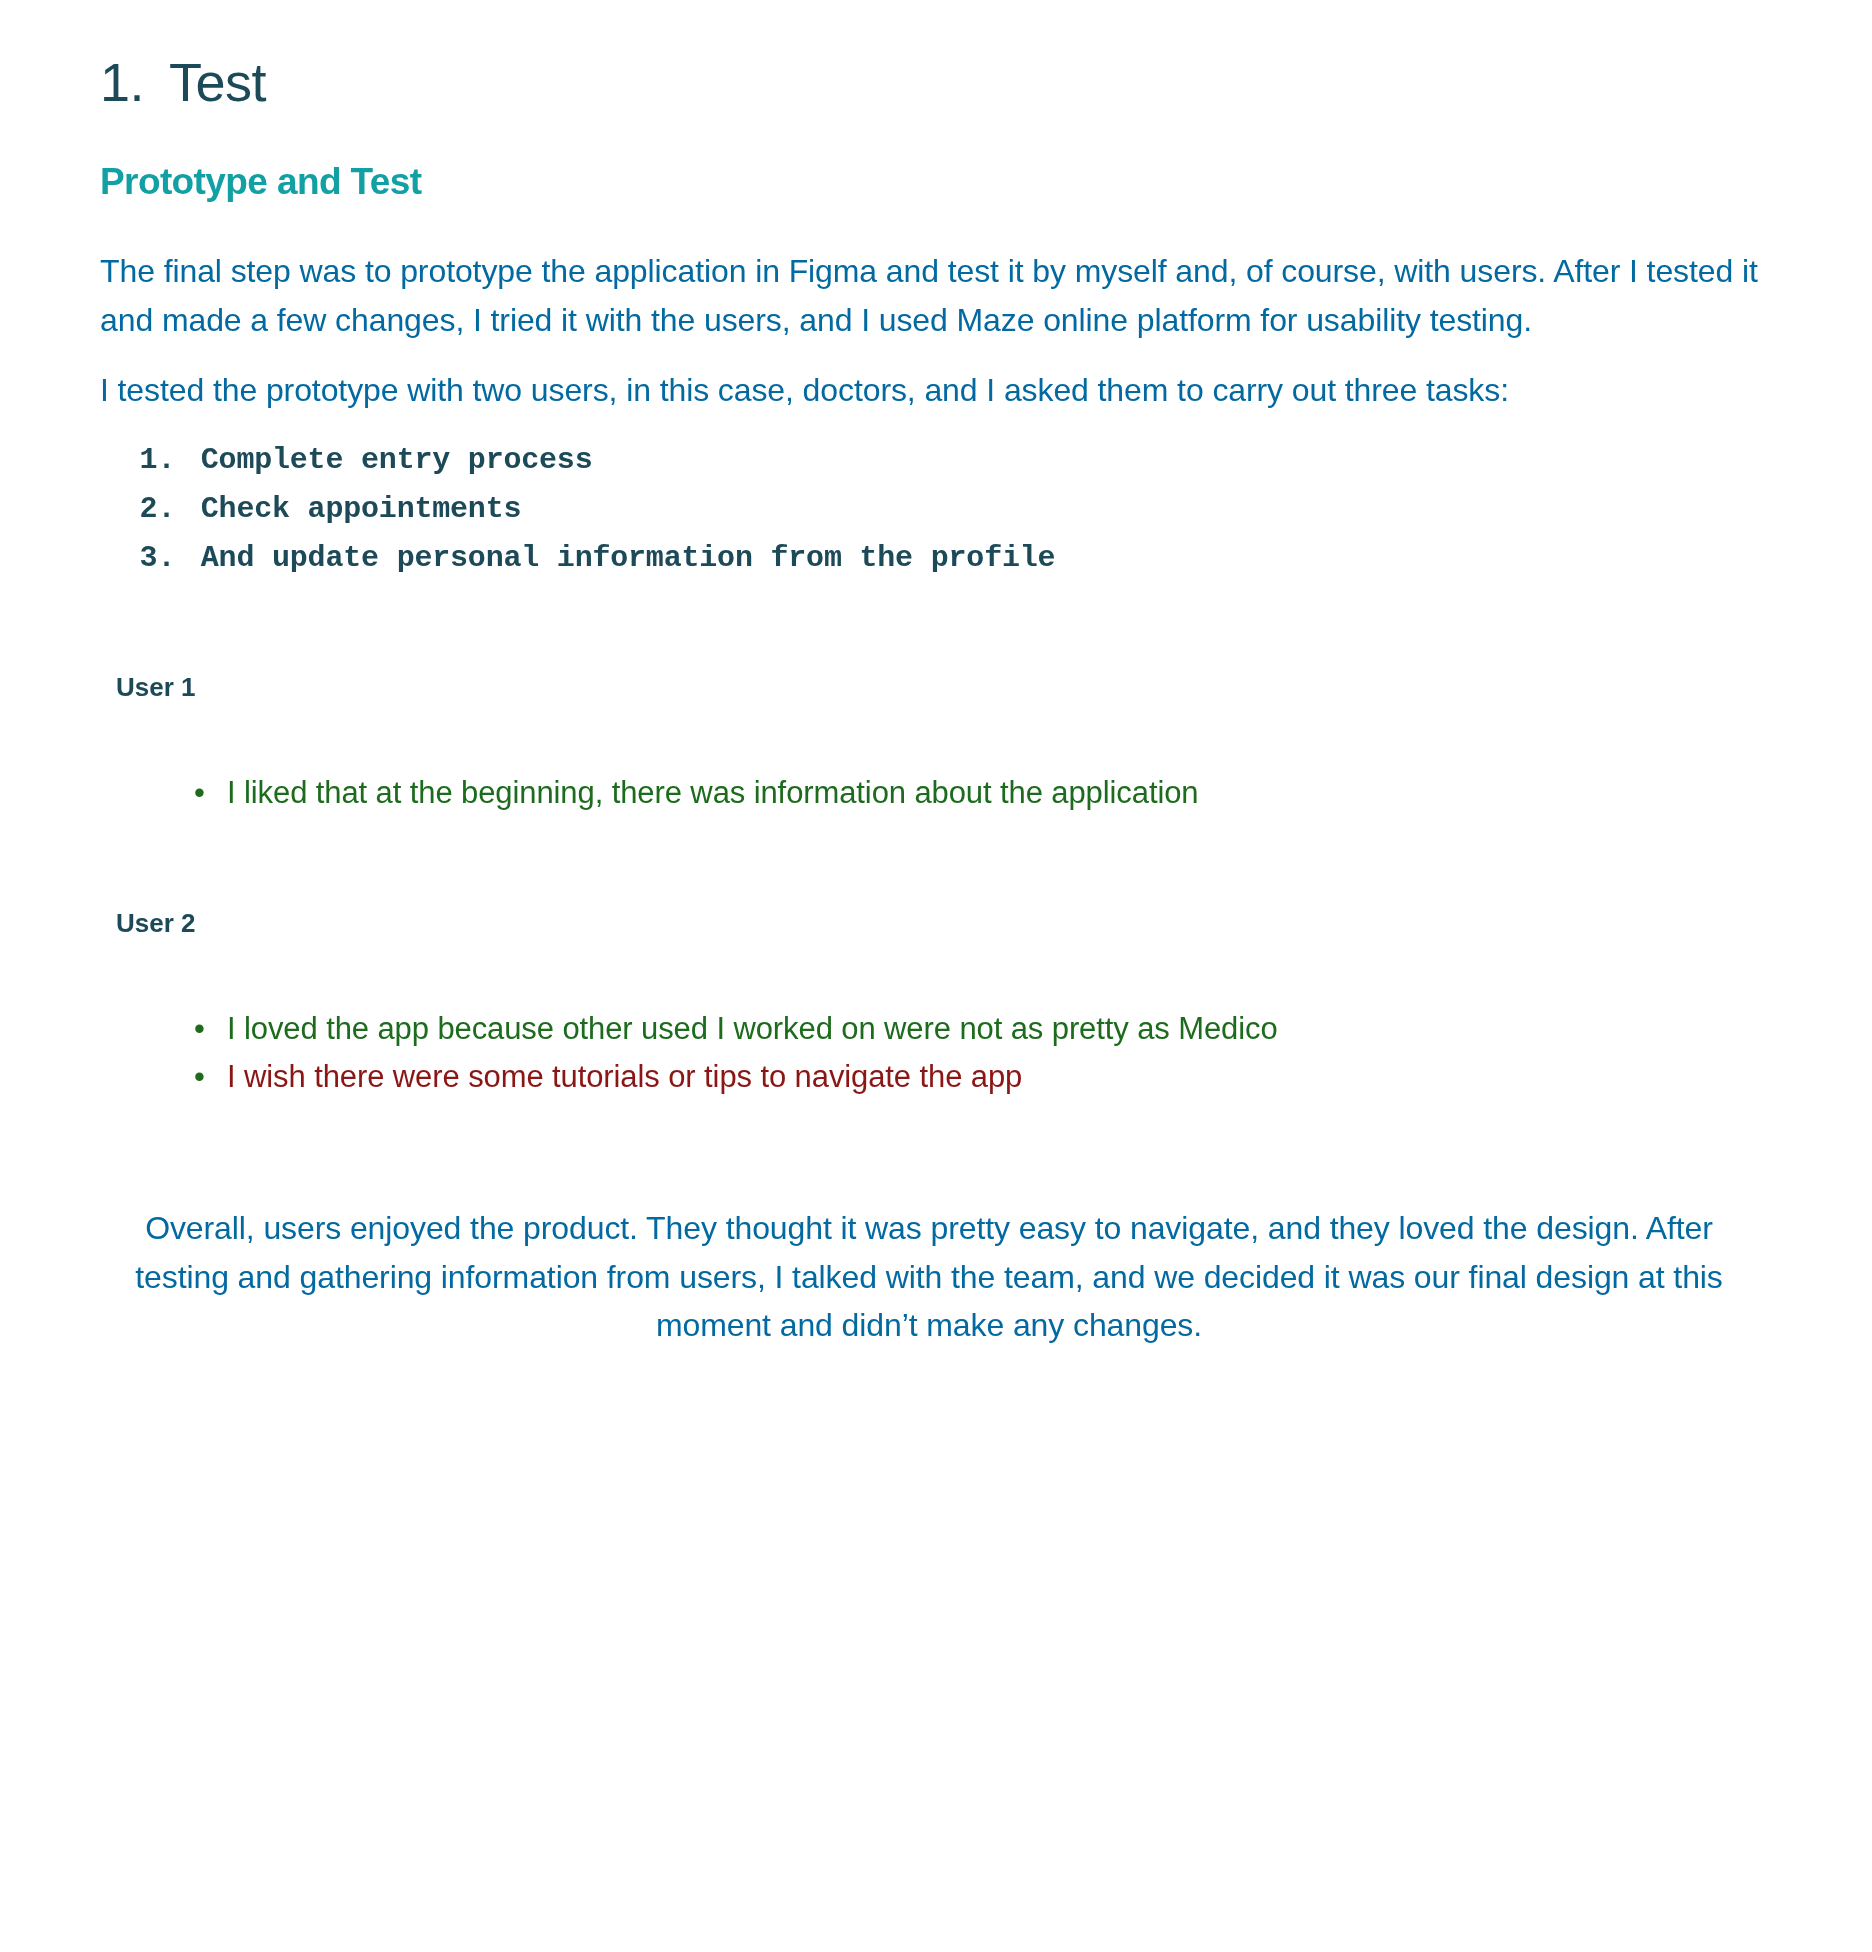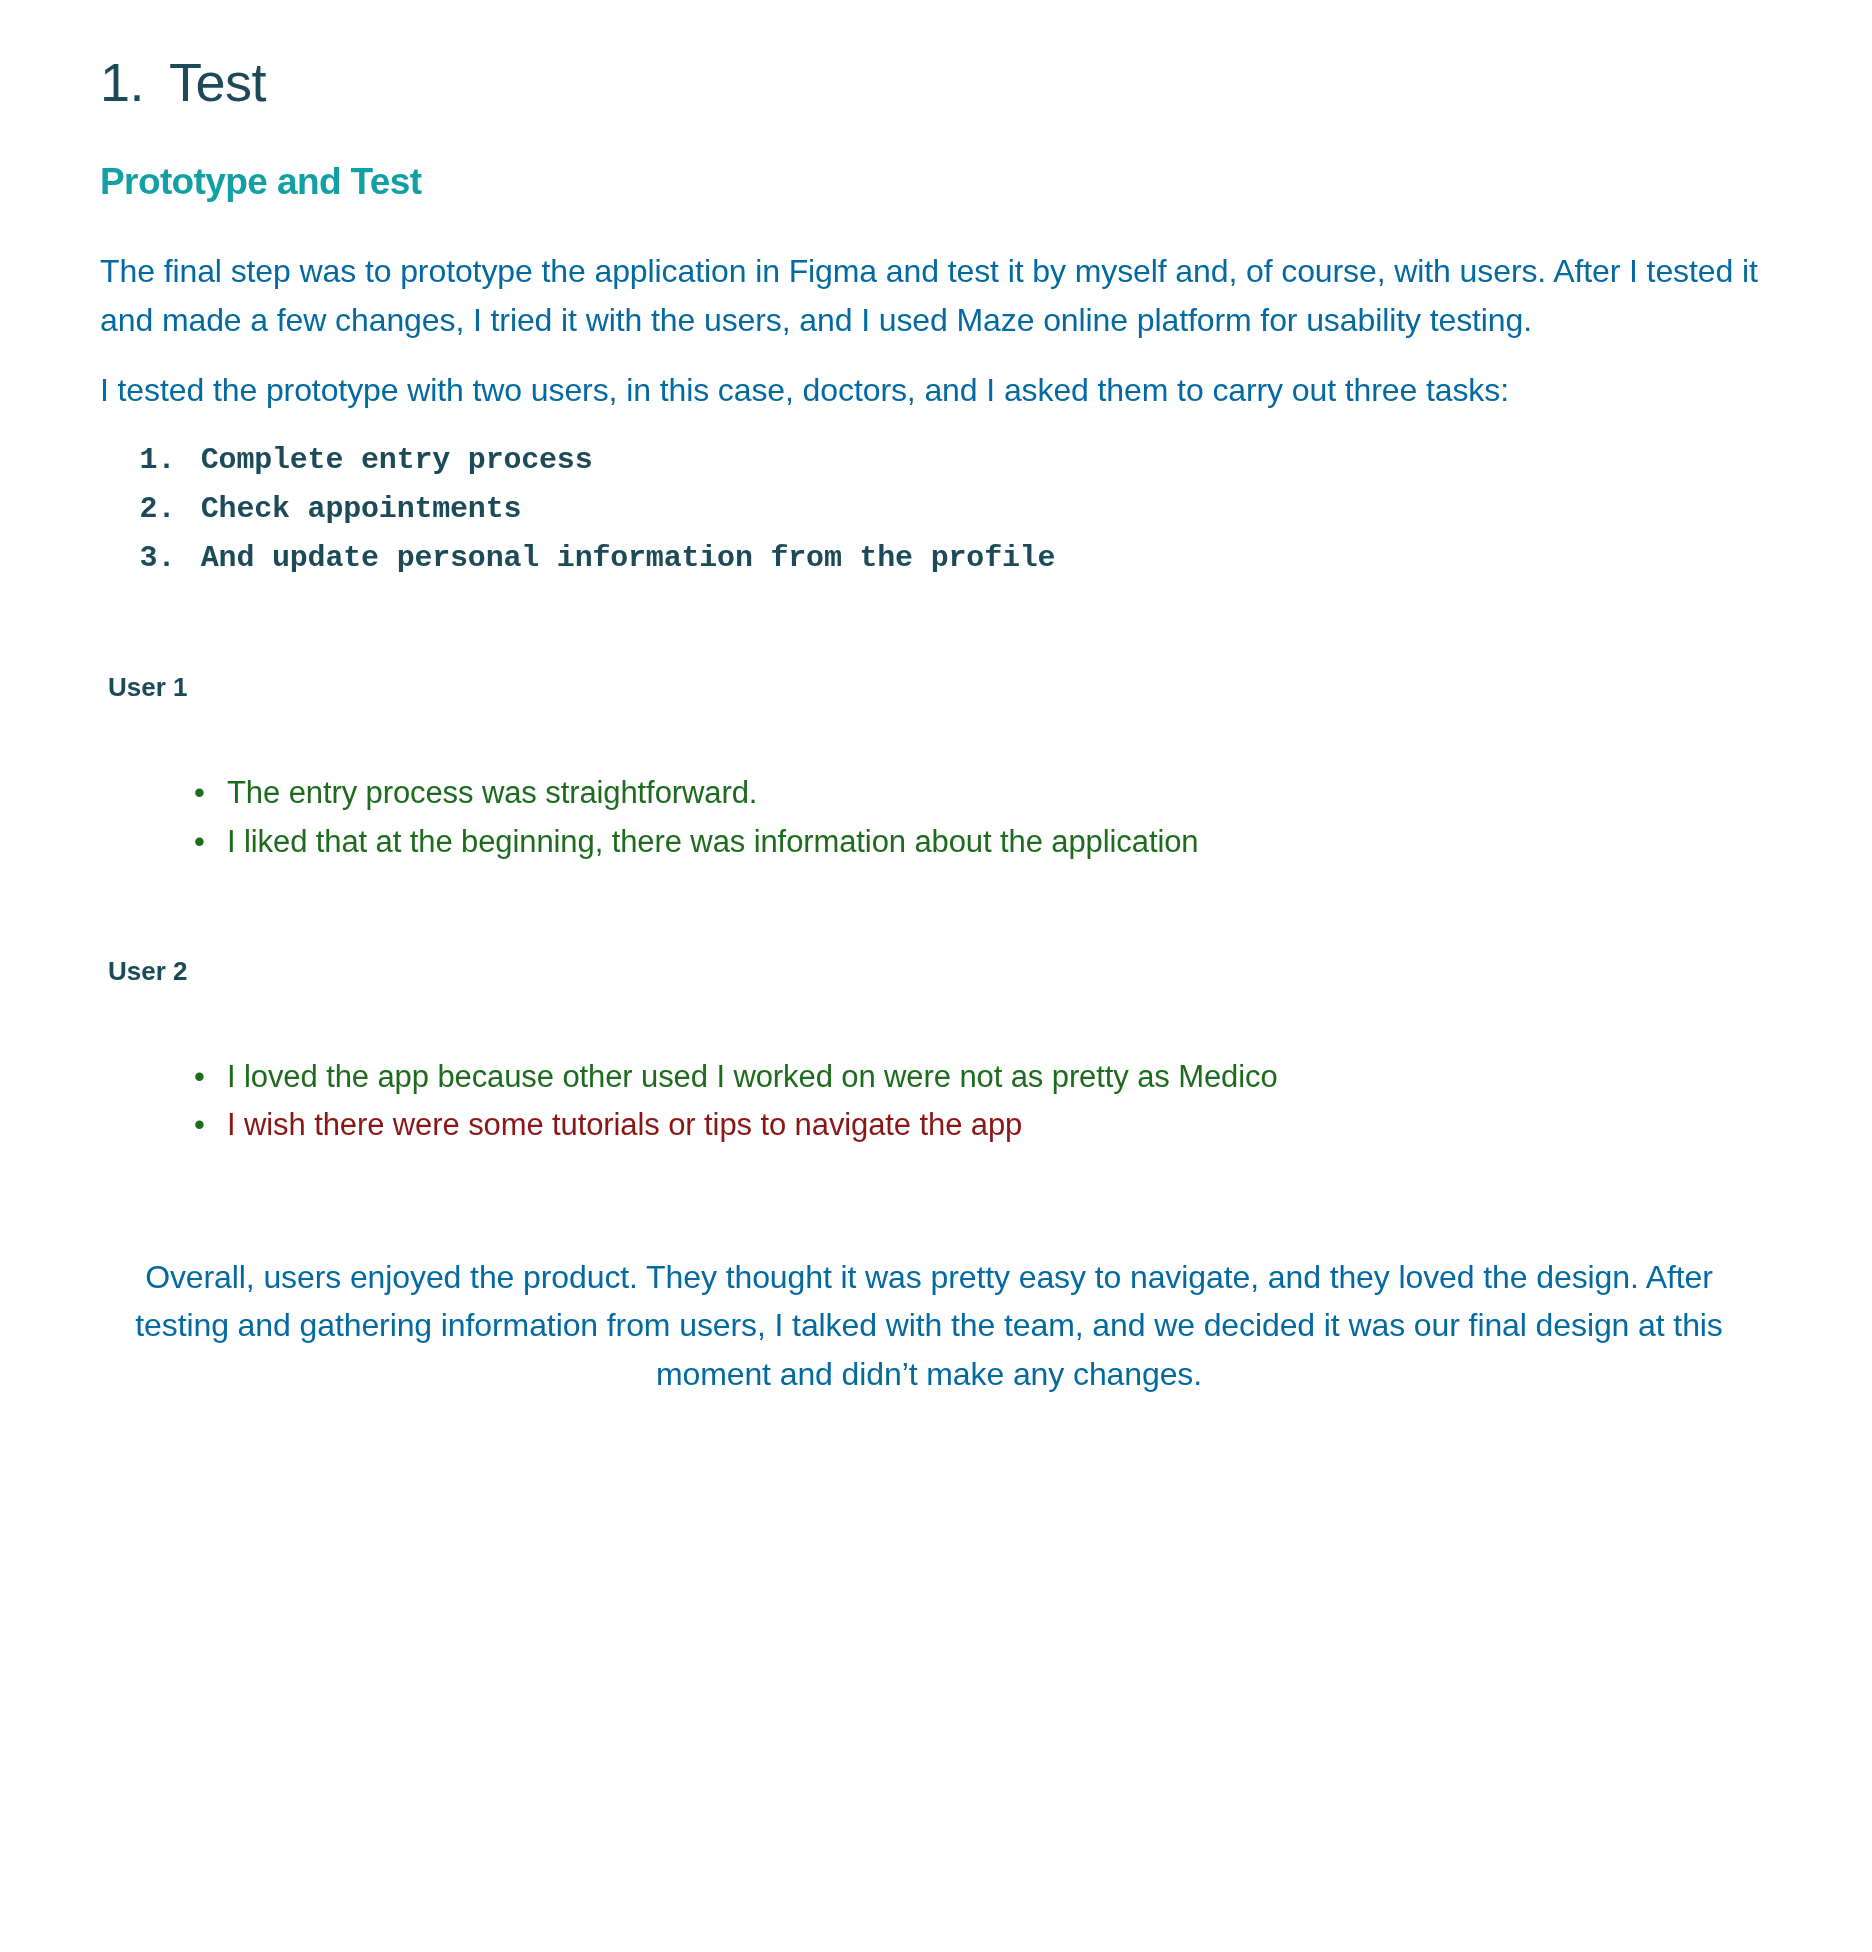--- a/index.html
+++ b/index.html
@@ -80,21 +80,21 @@
     letter-spacing: -0.2px;
     padding-left: 7.8px;
   }
 
   
   .user-heading {
     color: #1d4a58;
     font-size: 26px;
     font-weight: 700;
     letter-spacing: 0px;
-    margin: 90px 0 0 8px;
+    margin: 90px 0 0 16px;
   }
 
   
   .feedback-list {
     margin: 66px 0 0 0;
     padding-left: 94px;
     list-style: none;
   }
   .feedback-list li {
     position: relative;
@@ -136,21 +136,20 @@
 
     <ol class="task-list">
       <li>Complete entry process</li>
       <li>Check appointments</li>
       <li>And update personal information from the profile</li>
     </ol>
 
     <h3 class="user-heading">User 1</h3>
 
     <ul class="feedback-list">
-      <li class="fb-positive">The entry process was straightforward.</li>
       <li class="fb-positive">I liked that at the beginning, there was information about the application</li>
     </ul>
 
     <h3 class="user-heading">User 2</h3>
 
     <ul class="feedback-list">
       <li class="fb-positive">I loved the app because other used I worked on were not as pretty as Medico</li>
       <li class="fb-negative">I wish there were some tutorials or tips to navigate the app</li>
     </ul>
 

